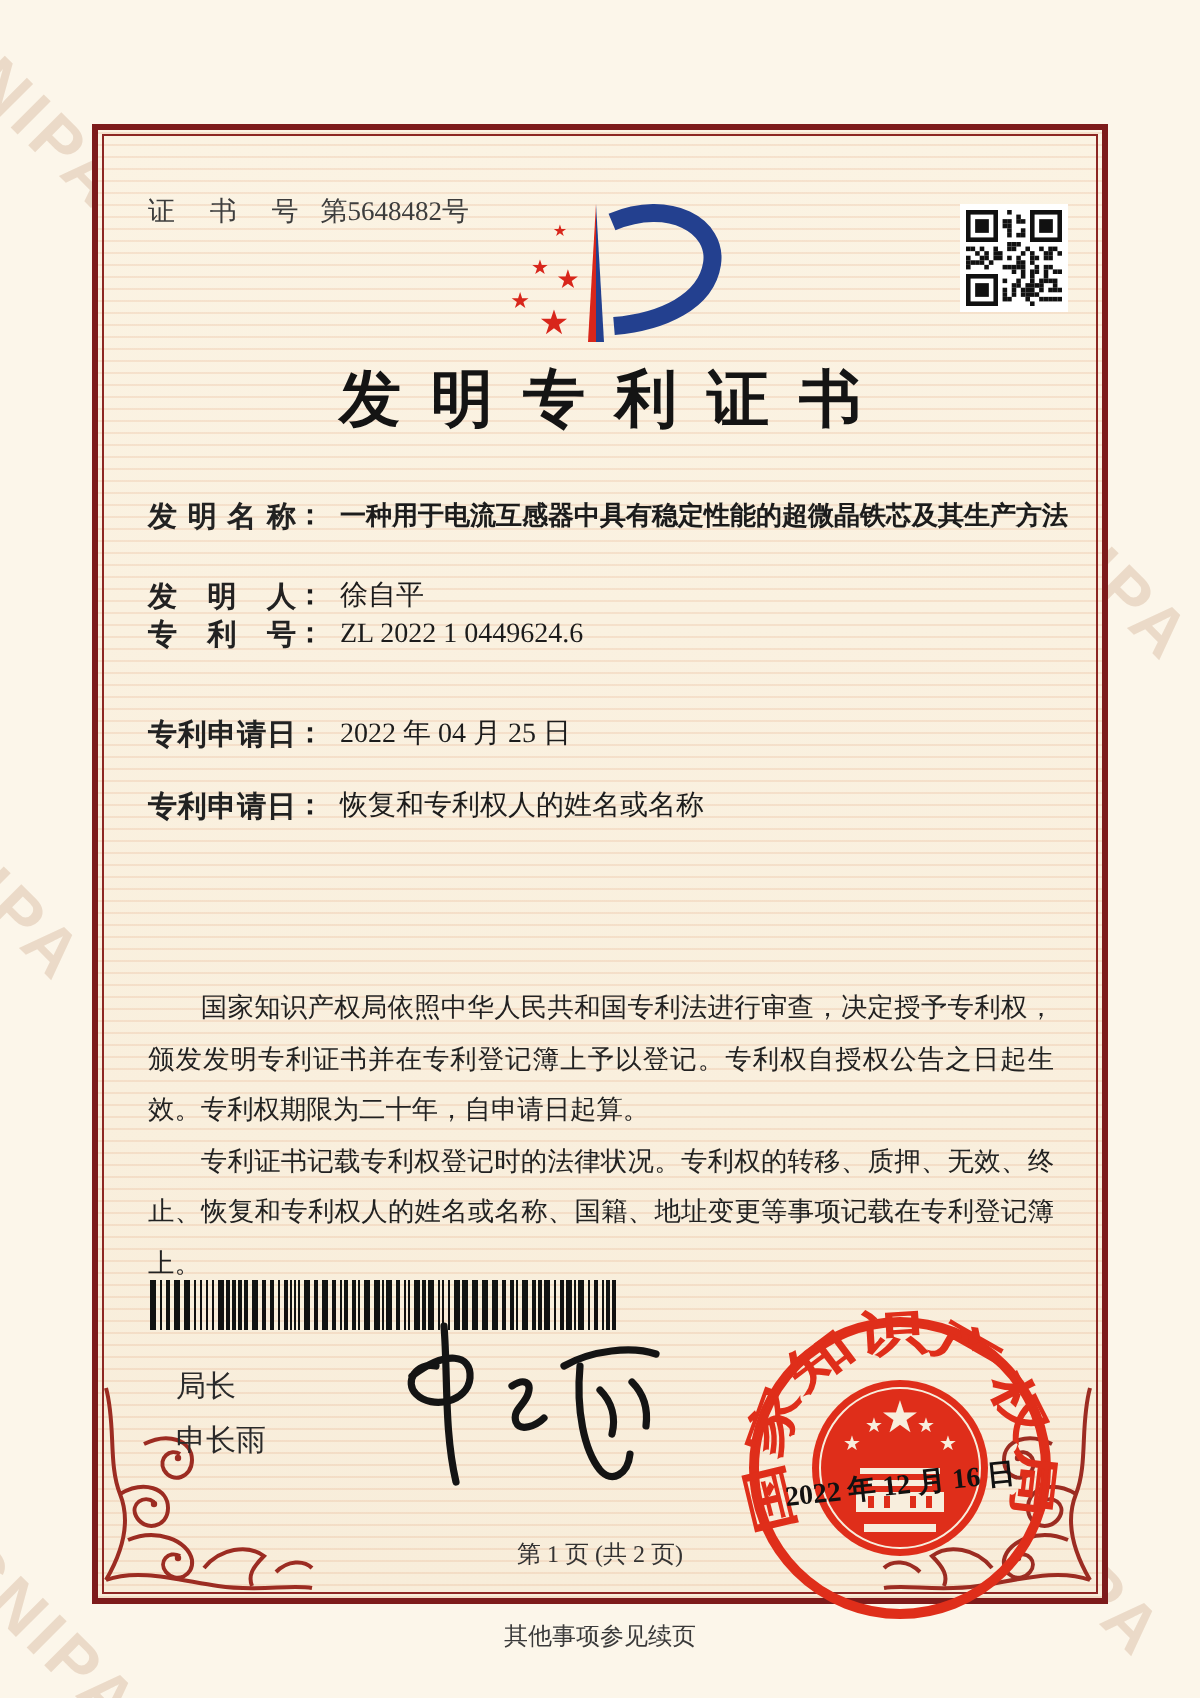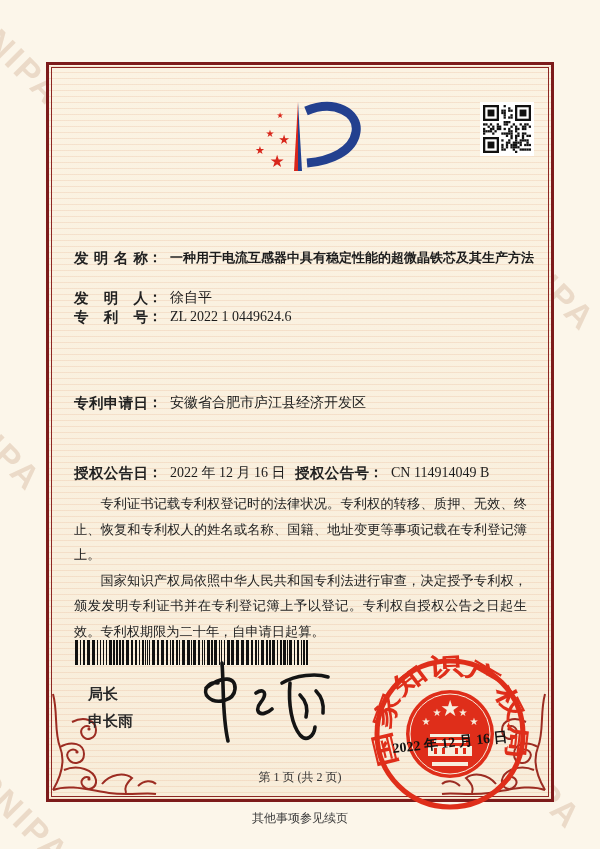--- a/index.html
+++ b/index.html
@@ -32,21 +32,21 @@
   .colon{font-weight:bold;margin-right:8px;}
   .val{font-size:14px;color:#1c1c1c;}
   .val.long{font-size:13px;font-weight:bold;}
   .g2{position:absolute;left:221px;top:0;white-space:nowrap;}
   .r1{top:249px;} .r2{top:289px;} .r3{top:308px;} .r4{top:358px;}
   .r5{top:394px;} .r6{top:429px;} .r7{top:464px;}
   .body{position:absolute;left:74px;top:491px;width:453px;font-size:13.2px;line-height:25.5px;
         color:#222;text-align:justify;}
   .body p{margin:0;text-indent:2em;}
   .barcode{position:absolute;left:75px;top:640px;width:236px;height:25px;}
-  .bureau{position:absolute;left:88px;top:681px;font-size:15px;font-weight:bold;
+  .bureau{position:absolute;left:88px;top:681px;font-size:15px;font-weight:normal;
           color:#2a2a2a;line-height:27px;}
   .sig{position:absolute;left:178px;top:653px;}
   .seal{position:absolute;left:368px;top:650px;}
   .corner{position:absolute;pointer-events:none;}
   .corner.bl{left:49px;top:692px;}
   .corner.br{left:439px;top:692px;transform:scaleX(-1);}
   .pageno{position:absolute;left:0;right:0;top:769px;text-align:center;font-size:12px;color:#333;}
   .cont{position:absolute;left:0;right:0;top:810px;text-align:center;font-size:12px;color:#3a3a3a;}
 </style>
 </head>
@@ -90,20 +90,23 @@
       <path d="M53,92 C61,82 75,80 83,86 C77,92 75,96 77,101"></path>
       <path d="M89,94 C95,88 103,88 107,92"></path>
     </g>
     <g fill="#9c2c22">
       <circle cx="28" cy="60" r="1.6"></circle>
         <circle cx="40" cy="37" r="1.6"></circle>
         <circle cx="40" cy="87" r="1.6"></circle>
     </g>
   </svg>
 
+  <div class="certno">
+    <span class="sp">证 书 号</span><span>第5648482号</span>
+  </div>
 
   <svg class="logo" width="120" height="75" viewBox="0 0 120 75">
     <g fill="#d8261b" font-family="'DejaVu Sans',sans-serif" text-anchor="middle">
       <text x="37" y="19" font-size="8">★</text>
       <text x="27" y="38" font-size="10">★</text>
       <text x="41" y="45" font-size="13">★</text>
       <text x="17" y="55" font-size="11">★</text>
       <text x="34" y="68" font-size="17">★</text>
     </g>
     <polygon points="55,3 51,72 55,72" fill="#d8261b"></polygon>
@@ -236,43 +239,41 @@
         <rect x="29.71428571428571" y="43.42857142857142" width="2.2857142857142856" height="2.2857142857142856" fill="#111"></rect>
         <rect x="36.57142857142857" y="43.42857142857142" width="2.2857142857142856" height="2.2857142857142856" fill="#111"></rect>
         <rect x="38.857142857142854" y="43.42857142857142" width="2.2857142857142856" height="2.2857142857142856" fill="#111"></rect>
         <rect x="41.14285714285714" y="43.42857142857142" width="2.2857142857142856" height="2.2857142857142856" fill="#111"></rect>
         <rect x="43.42857142857142" y="43.42857142857142" width="2.2857142857142856" height="2.2857142857142856" fill="#111"></rect>
         <rect x="45.71428571428571" y="43.42857142857142" width="2.2857142857142856" height="2.2857142857142856" fill="#111"></rect>
         <rect x="32" y="45.71428571428571" width="2.2857142857142856" height="2.2857142857142856" fill="#111"></rect>
       </svg>
   </div>
 
+  <div class="title">发明专利证书</div>
 
   <div class="row r2">
     <span class="lbl">发明人</span><span class="colon">：</span><span class="val">徐自平</span>
   </div>
   <div class="row r1">
     <span class="lbl">发明名称</span><span class="colon">：</span><span class="val long">一种用于电流互感器中具有稳定性能的超微晶铁芯及其生产方法</span>
   </div>
   <div class="row r3">
     <span class="lbl">专利号</span><span class="colon">：</span><span class="val">ZL 2022 1 0449624.6</span>
   </div>
+  <div class="row r4">
+    <span class="lbl">专利申请日</span><span class="colon">：</span><span class="val">2022 年 04 月 25 日</span>
+  </div>
   <div class="row r5">
-    <span class="lbl">专利申请日</span><span class="colon">：</span><span class="val">安徽省合肥市庐江县经济开发区</span>
-  </div>
-  <div class="row r7">
-    <span class="lbl">授权公告日</span><span class="colon">：</span><span class="val">2022 年 12 月 16 日</span>
-    <span class="g2">
-      <span class="lbl">授权公告号</span><span class="colon">：</span><span class="val">CN 114914049 B</span>
-    </span>
+    <span class="lbl">专利申请日</span><span class="colon">：</span><span class="val">恢复和专利权人的姓名或名称</span>
   </div>
 
   <div class="body">
+    <p>国家知识产权局依照中华人民共和国专利法进行审查，决定授予专利权，颁发发明专利证书并在专利登记簿上予以登记。专利权自授权公告之日起生效。专利权期限为二十年，自申请日起算。</p>
     <p>专利证书记载专利权登记时的法律状况。专利权的转移、质押、无效、终止、恢复和专利权人的姓名或名称、国籍、地址变更等事项记载在专利登记簿上。</p>
-    <p>国家知识产权局依照中华人民共和国专利法进行审查，决定授予专利权，颁发发明专利证书并在专利登记簿上予以登记。专利权自授权公告之日起生效。专利权期限为二十年，自申请日起算。</p>
   </div>
 
   <div class="barcode">
     <svg id="bcsvg" width="236" height="25" viewBox="0 0 236 25">
         <rect x="0" y="0" width="3" height="25" fill="#111"></rect>
         <rect x="5" y="0" width="1" height="25" fill="#111"></rect>
         <rect x="8" y="0" width="2" height="25" fill="#111"></rect>
         <rect x="12" y="0" width="3" height="25" fill="#111"></rect>
         <rect x="17" y="0" width="3" height="25" fill="#111"></rect>
         <rect x="22" y="0" width="1" height="25" fill="#111"></rect>

